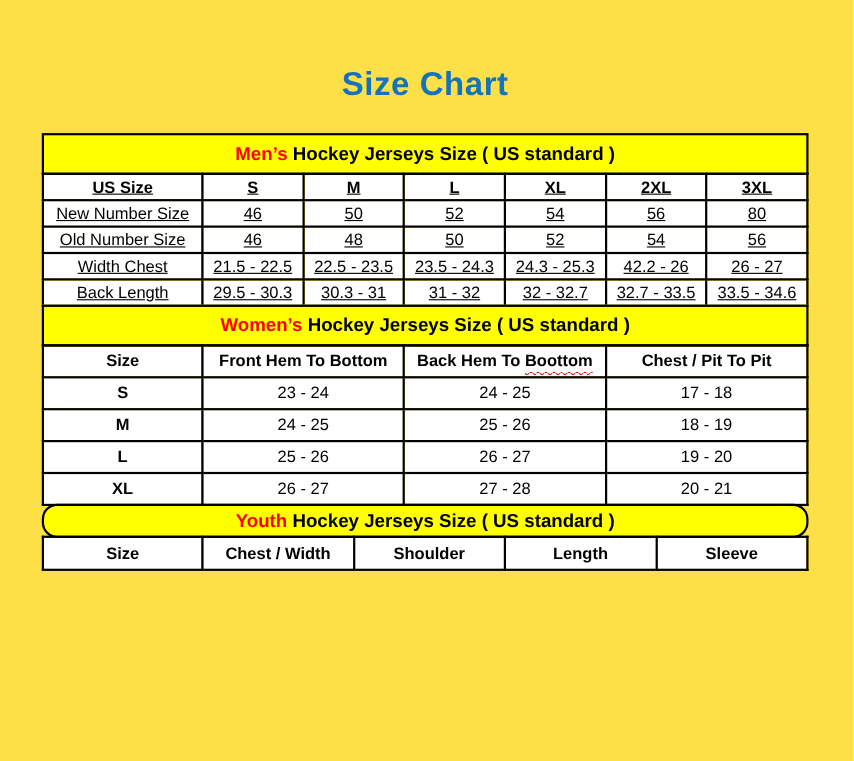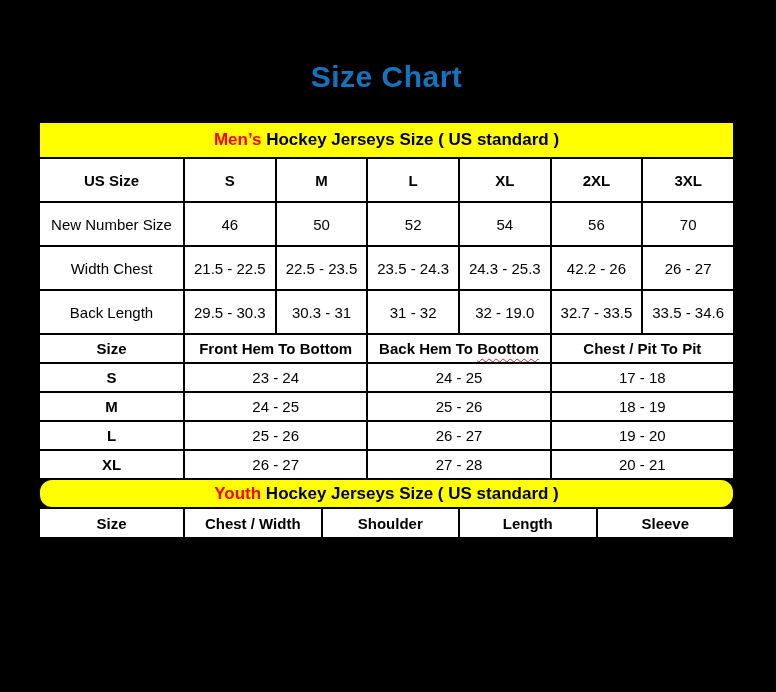--- a/index.html
+++ b/index.html
@@ -1,20 +1,20 @@
 <!DOCTYPE html>
 <html><head>
 <meta charset="utf-8">
 <style>
   html, body { margin: 0; padding: 0; background: #ffffff; }
   .stage {
     position: relative;
     width: 776px;
     height: 692px;
-    background: #000000;
+    background: #fde047;
     font-family: "Liberation Sans", sans-serif;
     overflow: hidden;
   }
   .page-title {
     position: absolute;
     left: 38px;
     top: 60px;
     width: 697px;
     margin: 0;
     text-align: center;
@@ -59,21 +59,21 @@
     vertical-align: middle;
     padding: 0 2px;
     font-size: 15px;
     color: #000000;
     background: #ffffff;
     overflow: hidden;
     white-space: nowrap;
   }
   table.size-table th { font-weight: 700; }
   table.size-table td { font-weight: 400; }
-  .sec-mens tr { height: 44px; }
+  .sec-mens tr { height: 24px; text-decoration: underline; }
   .sec-womens tr { height: 29px; }
   .sec-youth tr { height: 30px; }
   .sec-womens tbody td:first-child,
   .sec-youth tbody td:first-child { font-weight: 700; }
   .squiggle {
     text-decoration: underline;
     text-decoration-style: wavy;
     text-decoration-color: #cc2222;
     text-decoration-thickness: 1px;
     text-underline-offset: 4px;
@@ -112,45 +112,55 @@
             </tr>
           </thead>
           <tbody>
             <tr>
               <td>New Number Size</td>
               <td>46</td>
               <td>50</td>
               <td>52</td>
               <td>54</td>
               <td>56</td>
-              <td>70</td>
+              <td>80</td>
+            </tr>
+            <tr>
+              <td>Old Number Size</td>
+              <td>46</td>
+              <td>48</td>
+              <td>50</td>
+              <td>52</td>
+              <td>54</td>
+              <td>56</td>
             </tr>
             <tr>
               <td>Width Chest</td>
               <td>21.5 - 22.5</td>
               <td>22.5 - 23.5</td>
               <td>23.5 - 24.3</td>
               <td>24.3 - 25.3</td>
               <td>42.2 - 26</td>
               <td>26 - 27</td>
             </tr>
             <tr>
               <td>Back Length</td>
               <td>29.5 - 30.3</td>
               <td>30.3 - 31</td>
               <td>31 - 32</td>
-              <td>32 - 19.0</td>
+              <td>32 - 32.7</td>
               <td>32.7 - 33.5</td>
               <td>33.5 - 34.6</td>
             </tr>
           </tbody>
         </table>
     </section>
 
     <section class="sec-womens">
+      <div class="band" style="background-color: rgb(255, 255, 0);"><span class="highlight" style="color: rgb(255, 0, 0);">Women’s</span> <span class="rest">Hockey Jerseys Size ( US standard )</span></div>
       <table class="size-table">
           <colgroup>
             <col class="first">
             <col>
             <col>
             <col>
           </colgroup>
           <thead>
             <tr>
               <th>Size</th>

